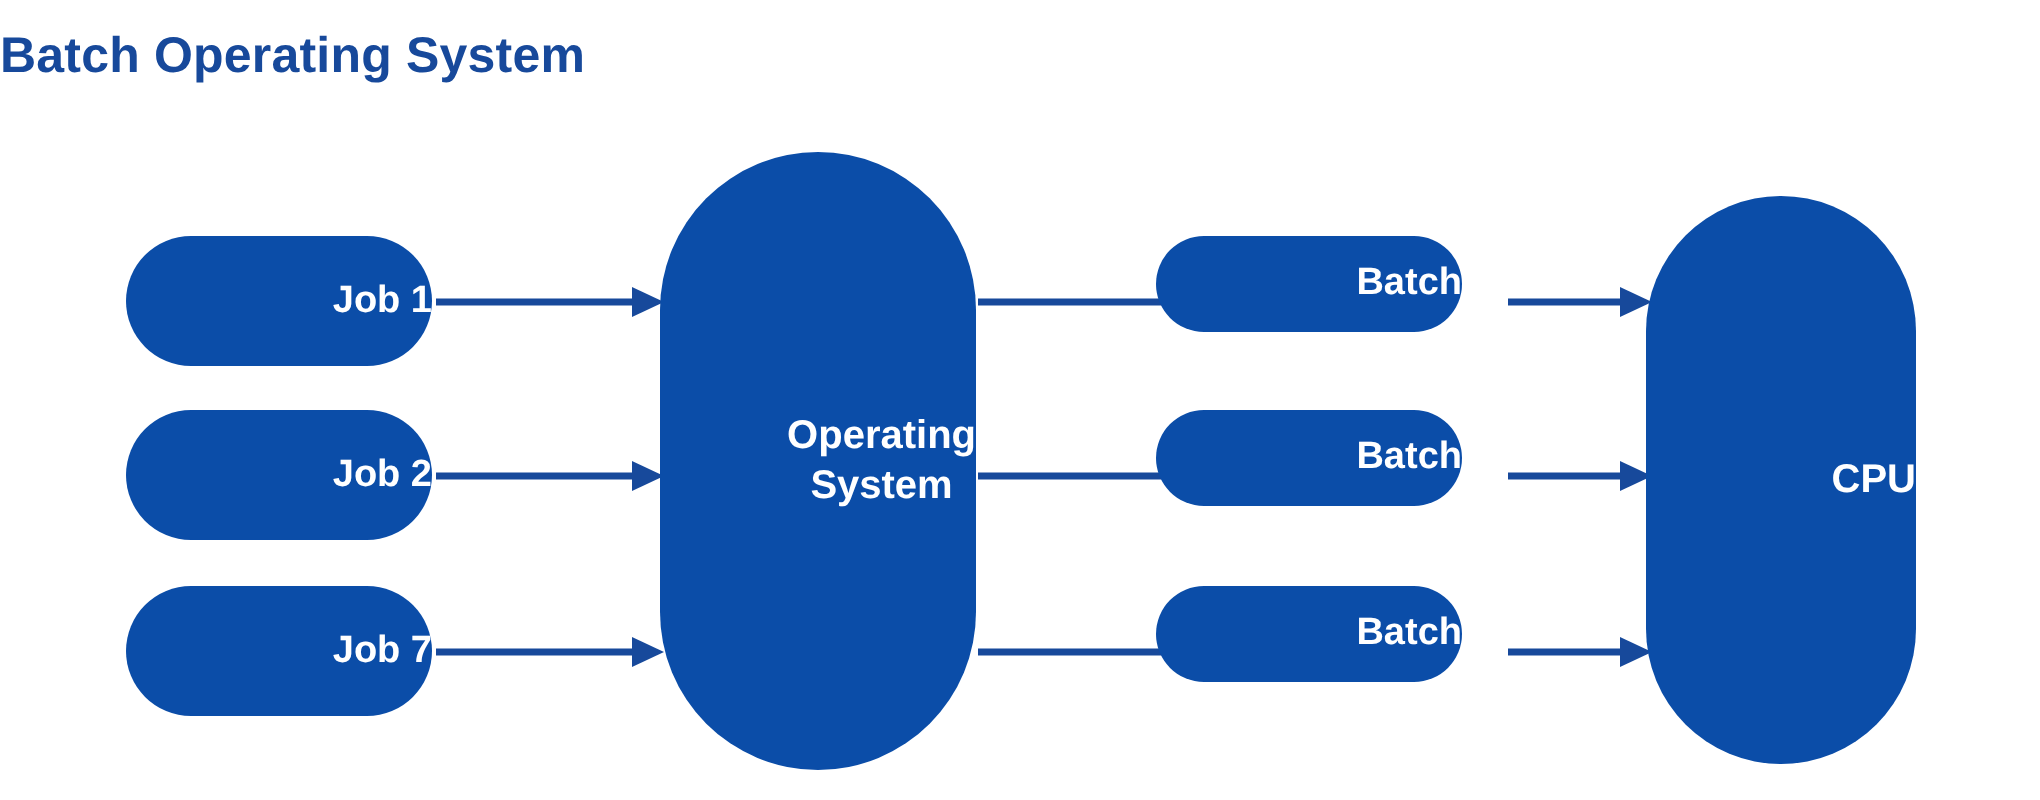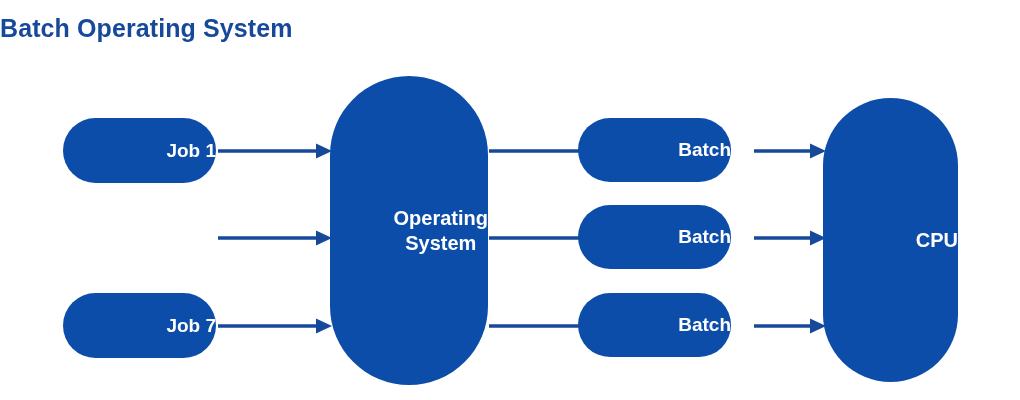--- a/index.html
+++ b/index.html
@@ -74,21 +74,21 @@
   }
   #os-node .node-label {
     display: block;
     white-space: pre-line;
   }
 
   
   .batch-node {
     left: 578px;
     width: 153px;
-    height: 64px;
+    height: 48px;
   }
   #batch-1 { top: 118px; }
   #batch-2 { top: 205px; }
   #batch-3 { top: 293px; }
 
   
   #cpu-node {
     left: 823px;
     top: 98px;
     width: 135px;
@@ -119,20 +119,23 @@
 <body>
 
 <div id="canvas">
 
   <div id="diagram-title">Batch Operating System</div>
 
   <div class="node pill job-node" id="job-1">
     <span class="node-label">Job 1</span>
   </div>
 
+  <div class="node pill job-node" id="job-2">
+    <span class="node-label">Job 2</span>
+  </div>
 
   <div class="node pill job-node" id="job-3">
     <span class="node-label">Job 7</span>
   </div>
 
   <div class="arrow arrow-a row-1">
     <svg viewBox="0 0 114 22" preserveAspectRatio="none" aria-hidden="true">
       <line x1="0" y1="11" x2="100" y2="11" stroke="#17499b" stroke-width="3.4"></line>
       <polygon points="98,3.5 114,11 98,18.5" fill="#17499b"></polygon>
     </svg>

